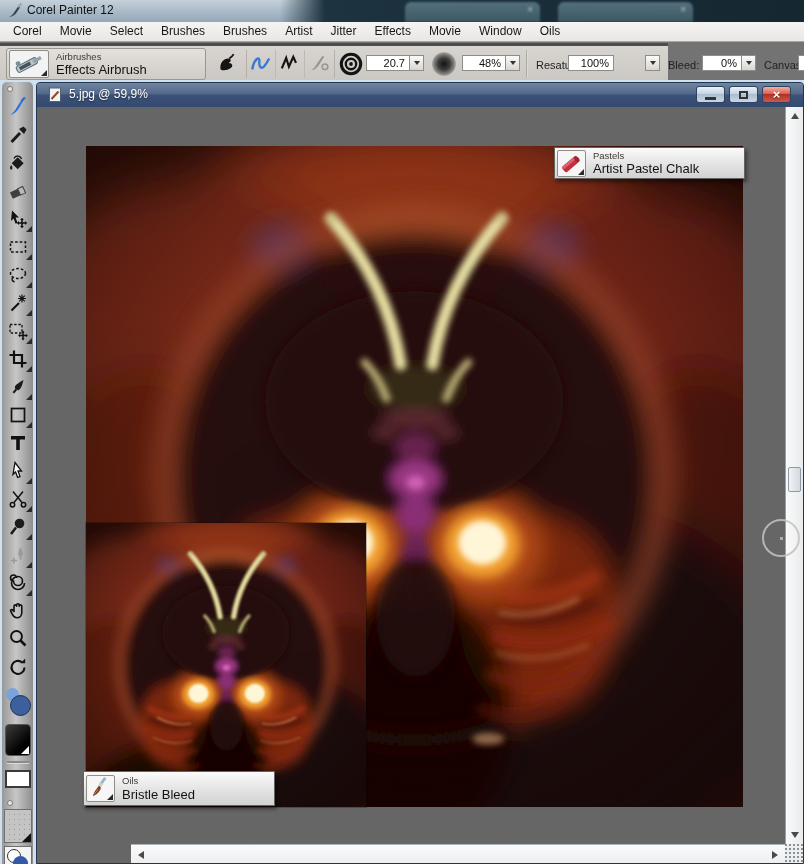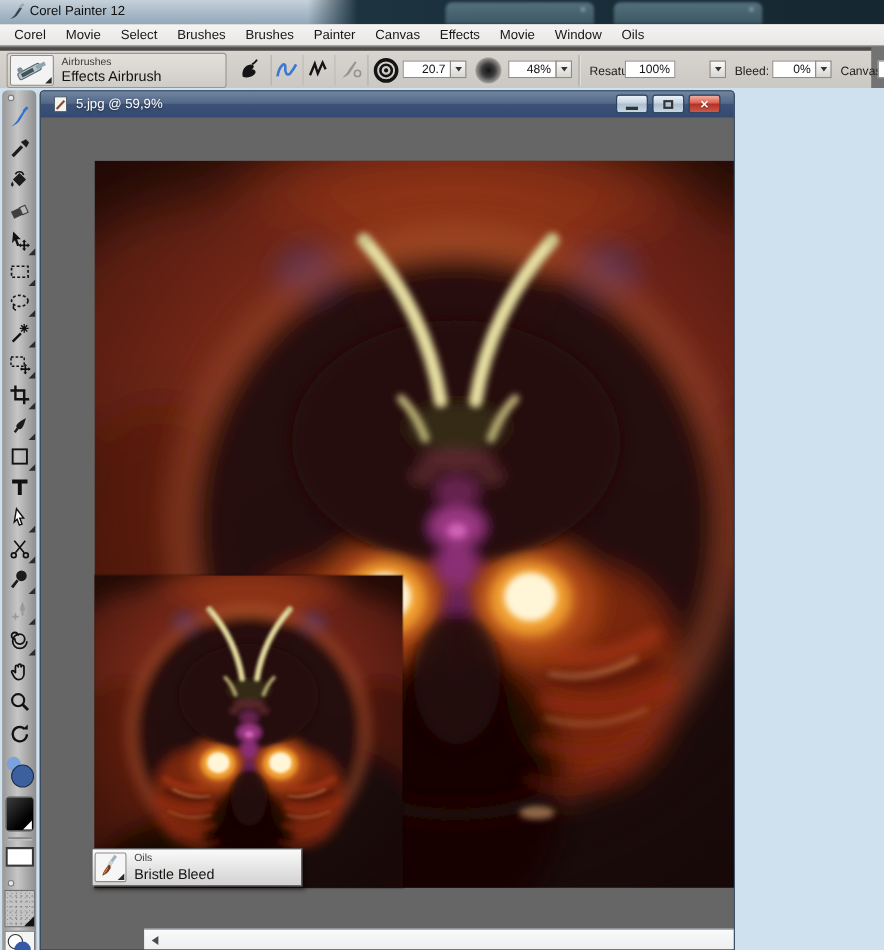--- a/index.html
+++ b/index.html
@@ -17,21 +17,21 @@
   .app-icon{position:absolute;left:7px;top:3px;}
   .app-title{position:absolute;left:27px;top:0;line-height:21px;font-size:12px;color:#111;}
 
   
   .menubar{position:absolute;left:0;top:22px;width:804px;height:20px;
     background:linear-gradient(180deg,#f5f4f3,#e9e7e5);border-bottom:1px solid #a9a6a1;
     display:flex;align-items:center;padding-left:4px;box-sizing:border-box;}
   .menu-item{font-size:12px;color:#161616;padding:0 9px;line-height:19px;cursor:default;}
 
   
-  .propbar{position:absolute;left:0;top:43px;width:792px;height:37px;box-sizing:border-box;
+  .propbar{position:absolute;left:0;top:43px;width:668px;height:37px;box-sizing:border-box;
     border-top:3px solid #4e4c4a;
     background:linear-gradient(180deg,#d8d5d1 0%,#cbc8c3 100%);}
   .brush-sel{position:absolute;left:6px;top:2px;width:198px;height:30px;
     background:linear-gradient(180deg,#e4e1dd,#cfccc7);border:1px solid #9a978f;border-radius:3px;
     display:flex;align-items:center;}
   .brush-preview{position:relative;width:38px;height:26px;margin-left:2px;background:#f2f3f2;
     border:1px solid #8f8d88;border-radius:2px;overflow:hidden;}
   .brush-names{margin-left:7px;line-height:1;}
   .brush-cat{font-size:9.5px;color:#3c3a36;margin-bottom:2px;}
   .brush-var{font-size:13px;color:#14120f;}
@@ -83,21 +83,21 @@
   .texture-swatch{position:relative;width:26px;height:32px;border:1px solid #6f6f6f;background:#c4c4c4;
     background-image:radial-gradient(#6f6f6f 18%,transparent 22%),radial-gradient(#9a9a9a 18%,transparent 24%);
     background-size:4px 4px,5px 5px;background-position:0 0,2px 2px;}
   .texture-swatch::after{content:"";position:absolute;right:0;bottom:0;width:0;height:0;
     border-left:9px solid transparent;border-bottom:9px solid #111;}
   .pattern-swatch{position:relative;width:26px;height:26px;background:#f4f4f4;border:1px solid #6f6f6f;overflow:hidden;}
   .pat-c1{position:absolute;left:2px;top:2px;width:12px;height:12px;border-radius:50%;border:1.5px solid #333;background:#fff;}
   .pat-c2{position:absolute;left:8px;top:9px;width:15px;height:15px;border-radius:50%;background:#3558a8;}
 
   
-  .docwin{position:absolute;left:36px;top:2px;width:632px;height:782px;
+  .docwin{position:absolute;left:36px;top:2px;width:768px;height:782px;
     border:1px solid #22374f;border-radius:4px 4px 0 0;box-sizing:border-box;overflow:hidden;background:#666;}
   .doc-titlebar{position:relative;width:100%;height:24px;
     background:linear-gradient(180deg,#70859f 0%,#54688a 45%,#3c5278 50%,#33496f 100%);}
   .doc-icon{position:absolute;left:11px;top:4px;}
   .doc-title{position:absolute;left:32px;top:0;line-height:23px;font-size:12px;color:#fff;
     text-shadow:0 1px 2px rgba(0,0,0,.5);}
   .win-btn{position:absolute;top:3px;width:29px;height:17px;border:1px solid #2c4362;border-radius:3px;
     box-sizing:border-box;display:flex;align-items:center;justify-content:center;
     background:linear-gradient(180deg,#ecf2f8 0%,#c6d4e2 45%,#abbfd0 50%,#c9d7e3 100%);}
   .win-btn.min{right:78px;} .win-btn.res{right:45px;}
@@ -252,22 +252,22 @@
     </svg>
     <span class="app-title">Corel Painter 12</span>
   </div>
 
   <div class="menubar">
     <span class="menu-item">Corel</span>
     <span class="menu-item">Movie</span>
     <span class="menu-item">Select</span>
     <span class="menu-item">Brushes</span>
     <span class="menu-item">Brushes</span>
-    <span class="menu-item">Painter</span>
-    <span class="menu-item">Canvas</span>
+    <span class="menu-item">Artist</span>
+    <span class="menu-item">Jitter</span>
     <span class="menu-item">Effects</span>
     <span class="menu-item">Movie</span>
     <span class="menu-item">Window</span>
     <span class="menu-item">Oils</span>
   </div>
 
   <div class="propbar">
     <div class="brush-sel">
       <div class="brush-preview corner">
         <svg width="36" height="24" viewBox="0 0 36 24">
@@ -522,20 +522,35 @@
           <svg viewBox="0 0 660 660" preserveAspectRatio="none">
               <use href="#creature"></use>
             </svg>
         </div>
         <div class="painting inset">
           <svg viewBox="0 0 660 660" preserveAspectRatio="none">
               <use href="#creature"></use>
             </svg>
         </div>
 
+        <div class="tooltip pastels">
+          <div class="tt-icon corner">
+            <svg width="25" height="23" viewBox="0 0 26 24">
+              <g transform="rotate(-40 13 13)">
+                <rect x="3" y="10" width="18" height="7.5" rx="2" fill="#c0303f"></rect>
+                <rect x="3" y="10" width="18" height="3.2" rx="1.6" fill="#da606c"></rect>
+                <ellipse cx="21" cy="13.7" rx="2.2" ry="3.7" fill="#9e2534"></ellipse>
+              </g>
+            </svg>
+          </div>
+          <div class="tt-text">
+            <div class="tt-cat">Pastels</div>
+            <div class="tt-var">Artist Pastel Chalk</div>
+          </div>
+        </div>
 
         <div class="tooltip oils">
           <div class="tt-icon corner">
             <svg width="25" height="23" viewBox="0 0 26 24">
               <line x1="19" y1="2" x2="13.5" y2="9.5" stroke="#9ab4c4" stroke-width="3"></line>
               <rect x="11" y="8" width="6" height="3.5" fill="#cfcfcf" transform="rotate(-54 14 10)"></rect>
               <path d="M12.5,10.5 C9.5,13.5 7,17 6.2,21 C9.4,19.8 12.6,17.2 14,13.8 C14.6,12.2 13.6,10.5 12.5,10.5Z" fill="#7a3a1e"></path>
               <path d="M7.5,19 C9,17.5 10.5,15.5 11.5,13.5" stroke="#c89060" stroke-width="1" fill="none"></path>
             </svg>
           </div>

